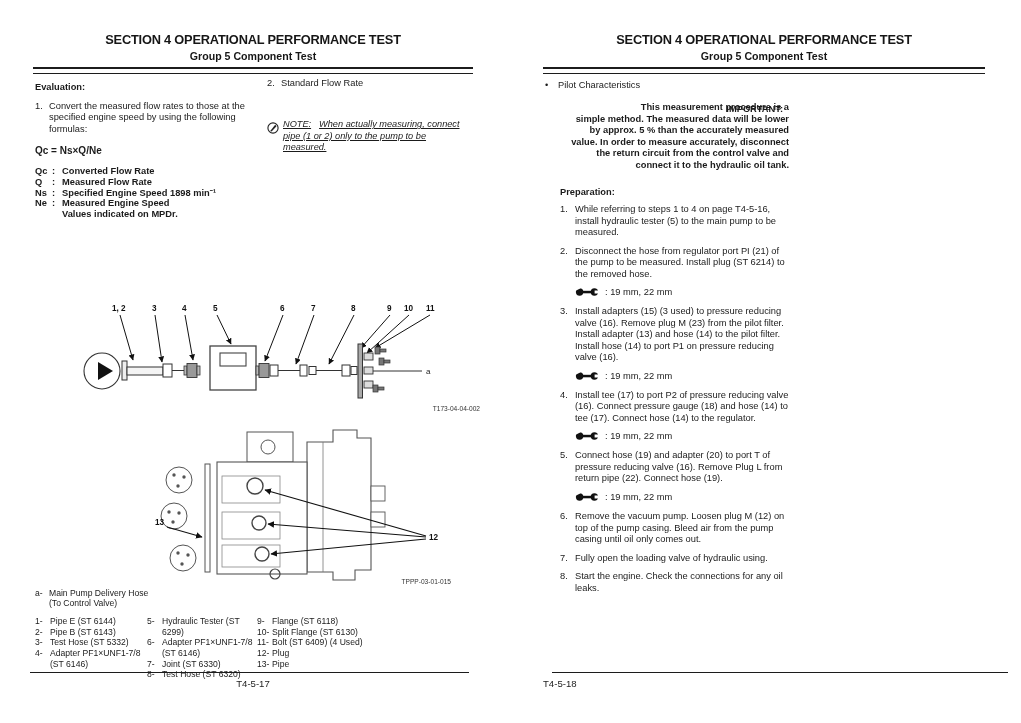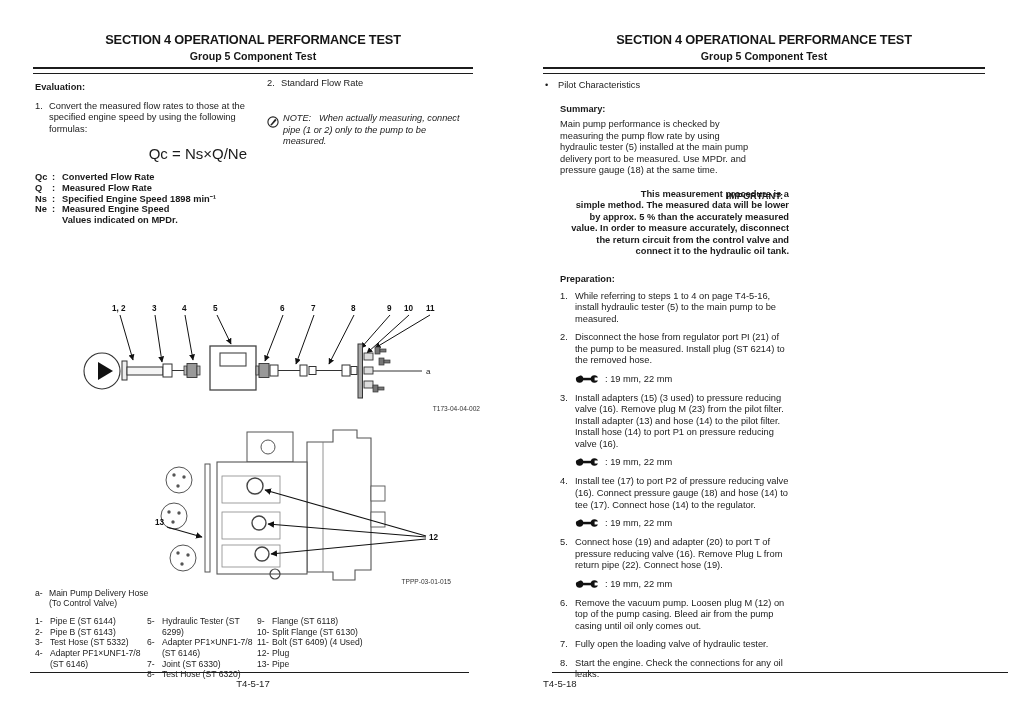--- a/index.html
+++ b/index.html
@@ -17,28 +17,28 @@
   .body-txt{font-size:9.3px;line-height:1.22;}
 
   
   .two-col{position:absolute;top:46px;left:0;width:440px;}
   .col-a{position:absolute;left:2px;top:4px;width:212px;}
   .col-b{position:absolute;left:234px;top:0;width:200px;}
   .hang{display:flex;margin:0 0 4px 0;}
   .hang .num{flex:0 0 14px;}
   .hang .txt{flex:1;}
   .heading-line{margin:0 0 9px 0;font-size:9.3px;font-weight:bold;}
-  .formula{margin:10px 0 10px 0;font-size:15px;font-weight:normal;text-align:right;}
+  .formula{margin:10px 0 10px 0;font-size:10px;font-weight:bold;}
   .defs{font-size:9.3px;font-weight:bold;line-height:1.16;}
   .def-row{display:flex;}
   .def-sym{flex:0 0 17px;}
   .def-sep{flex:0 0 10px;}
   .def-txt{flex:1;}
   .refer{margin:10px 0 0 18px;}
-  .note-block{display:flex;margin-top:24px;font-style:italic;}
+  .note-block{display:flex;margin-top:30px;font-style:italic;text-decoration:underline;}
   .note-icon{flex:0 0 16px;padding-top:1px;}
   .note-body{flex:1;font-size:9.2px;line-height:1.25;}
   .note-label{font-style:italic;margin-right:8px;}
 
   
   .fig1{position:absolute;left:37px;top:266px;}
   .fig2{position:absolute;left:122px;top:392px;}
   svg text.callout{font-family:"Liberation Sans",sans-serif;font-size:8.2px;font-weight:bold;fill:#111;}
   svg text.figcode{font-family:"Liberation Sans",sans-serif;font-size:6.6px;fill:#333;}
   svg text.portlabel{font-family:"Liberation Sans",sans-serif;font-size:8px;fill:#222;}
@@ -353,24 +353,20 @@
     <h1 class="pg-title">SECTION 4 OPERATIONAL PERFORMANCE TEST</h1>
     <h2 class="pg-subtitle">Group 5 Component Test</h2>
     <div class="dbl-rule"></div>
 
     <div class="r-content">
       <div class="bullet-line">
         <span class="bullet-glyph">•</span>
         <span>Pilot Characteristics</span>
       </div>
 
-      <div class="r-indent">
-        <p class="summary-head">Summary:</p>
-        <p class="summary-para">Main pump performance is checked by measuring the pump flow rate by using hydraulic tester (5) installed at the main pump delivery port to be measured. Use MPDr. and pressure gauge (18) at the same time.</p>
-      </div>
 
       <div class="important" style="margin-left:6px;text-align:right;">
         <span class="imp-label">IMPORTANT:</span><span class="imp-body">This measurement procedure is a simple method. The measured data will be lower by approx. 5 % than the accurately measured value. In order to measure accurately, disconnect the return circuit from the control valve and connect it to the hydraulic oil tank.</span>
       </div>
 
       <div class="r-indent">
         <p class="prep-head">Preparation:</p>
         <div class="steps">
 
           <div class="step">
@@ -437,21 +433,21 @@
             </svg>
             <span>: 19 mm, 22 mm</span>
           </div>
 
           <div class="step">
             <span class="num">6.</span>
             <span class="txt">Remove the vacuum pump. Loosen plug M (12) on top of the pump casing. Bleed air from the pump casing until oil only comes out.</span>
           </div>
           <div class="step">
             <span class="num">7.</span>
-            <span class="txt">Fully open the loading valve of hydraulic tester.</span>
+            <span class="txt">Fully open the loading valve of hydraulic using.</span>
           </div>
           <div class="step">
             <span class="num">8.</span>
             <span class="txt">Start the engine. Check the connections for any oil leaks.</span>
           </div>
 
         </div>
       </div>
     </div>
 

